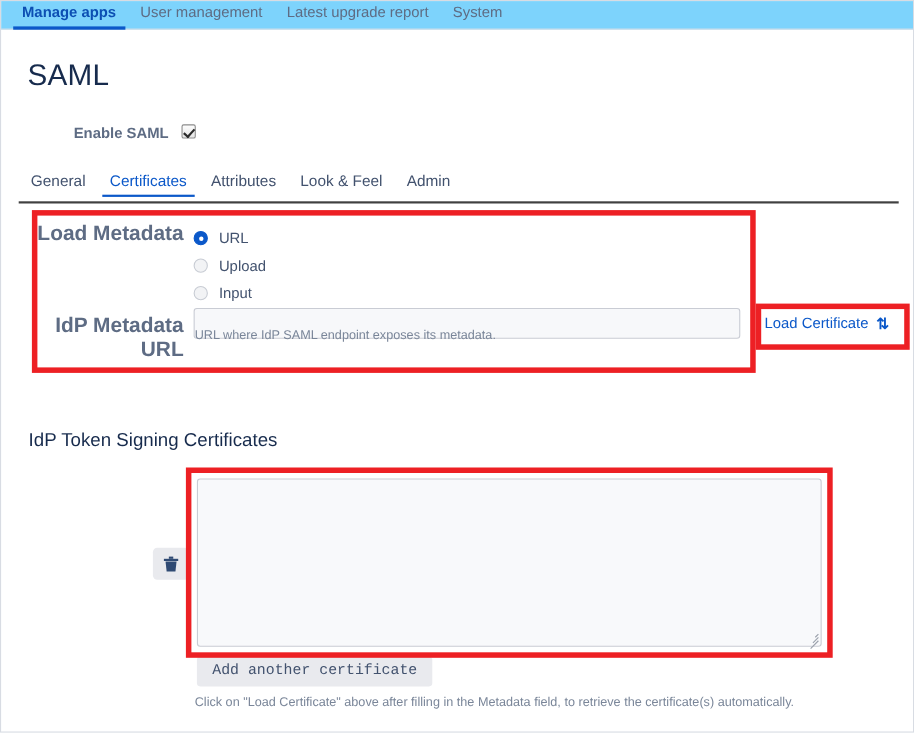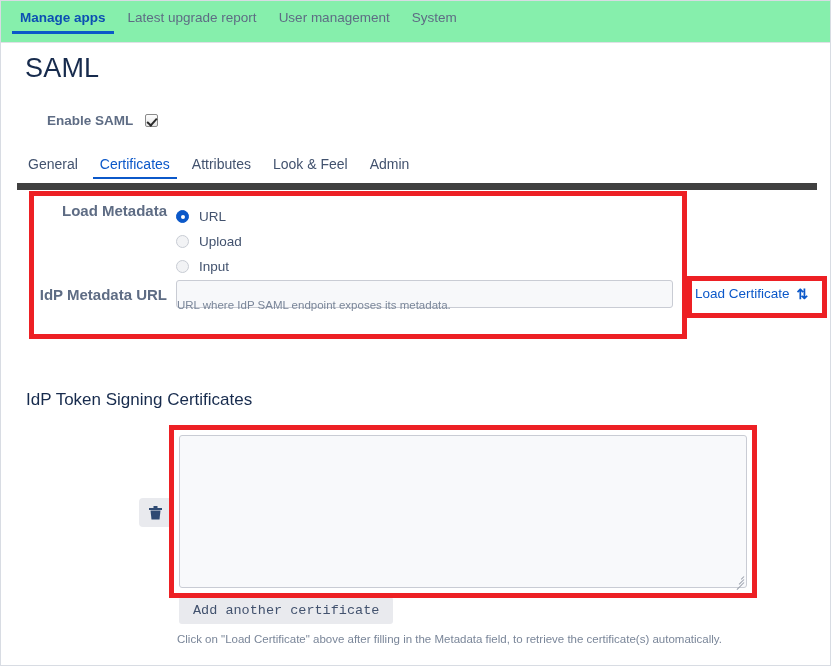--- a/index.html
+++ b/index.html
@@ -25,26 +25,26 @@
     border: 1px solid #d8dce3;
     background: #fff;
     overflow: hidden;
   }
 
   
   .topnav {
     position: absolute;
     left: 0; top: 0;
     width: 831px;
-    height: 42px;
-    box-sizing: border-box;
-    background: #86efac;
+    height: 26px;
+    box-sizing: border-box;
+    background: #7dd3fc;
     border-bottom: 1px solid #dfe1e6;
     display: flex;
-    align-items: center;
+    align-items: flex-end;
     padding-left: 8px;
   }
   .topnav-tab {
     font-size: 13.5px;
     color: #5e6c84;
     padding: 0 11px 8px 11px;
     line-height: 14px;
     position: relative;
     white-space: nowrap;
     cursor: pointer;
@@ -68,24 +68,24 @@
     left: 24px;
     top: 52px;
     font-size: 27px;
     color: #172b4d;
     letter-spacing: 0.2px;
   }
 
   
   .enable-row {
     position: absolute;
-    left: 46px;
+    left: 66px;
     top: 112px;
     display: flex;
-    align-items: center;
+    align-items: flex-start;
   }
   .enable-label {
     font-size: 13.5px;
     font-weight: bold;
     color: #5e6c84;
   }
   .checkbox {
     width: 13px;
     height: 13px;
     margin-left: 12px;
@@ -108,21 +108,21 @@
 
   
   .subtabs {
     position: absolute;
     left: 16px;
     top: 155px;
     width: 800px;
     height: 27px;
     display: flex;
     align-items: flex-start;
-    border-bottom: 7px solid #404040;
+    border-bottom: 2px solid #404040;
   }
   .subtab {
     font-size: 14px;
     color: #42526e;
     padding: 0 11px 7px 11px;
     position: relative;
     white-space: nowrap;
     cursor: pointer;
   }
   .subtab.active {
@@ -144,21 +144,21 @@
     border: 5px solid #ed2024;
     pointer-events: none;
   }
   #redbox-metadata { left: 28px;  top: 190px; width: 658px; height: 148px; }
   #redbox-loadcert { left: 686px; top: 275px; width: 140px; height: 42px; }
   #redbox-certarea { left: 168px; top: 424px; width: 588px; height: 173px; }
 
   
   .form-label {
     position: absolute;
-    font-size: 15px;
+    font-size: 19px;
     font-weight: bold;
     color: #5e6c84;
     text-align: right;
   }
   #label-load-metadata { left: 20px; top: 201px; width: 146px; }
   #label-idp-url      { left: 20px; top: 285px; width: 146px; }
 
   .radio-group {
     position: absolute;
     left: 175px;
@@ -325,24 +325,24 @@
 </head>
 <body>
 
 <div class="page-frame">
 
   <div class="topnav">
     <div class="topnav-tab active">
       <span>Manage apps</span>
     </div>
     <div class="topnav-tab">
+      <span>User management</span>
+    </div>
+    <div class="topnav-tab">
       <span>Latest upgrade report</span>
-    </div>
-    <div class="topnav-tab">
-      <span>User management</span>
     </div>
     <div class="topnav-tab">
       <span>System</span>
     </div>
   </div>
 
   <div class="page-title">SAML</div>
 
   <div class="enable-row">
     <span class="enable-label">Enable SAML</span>

